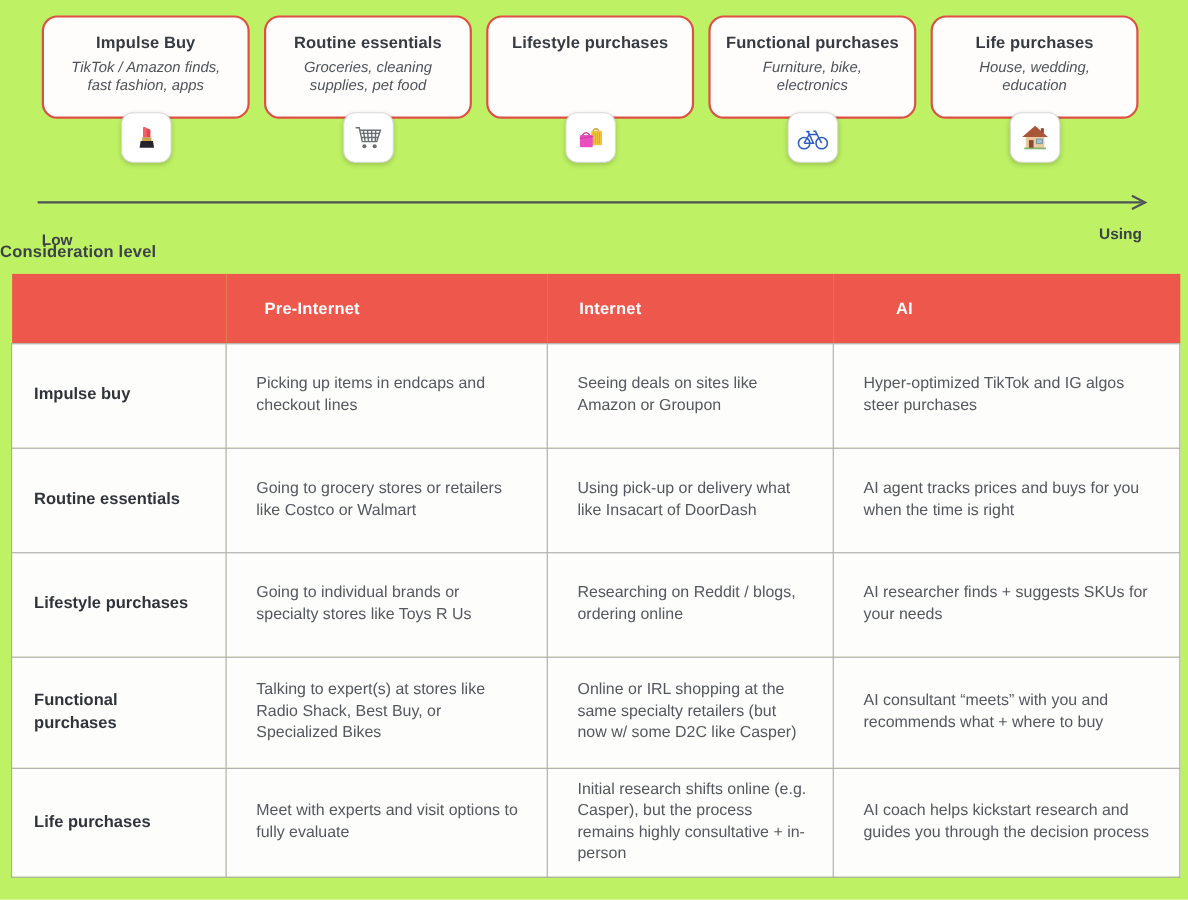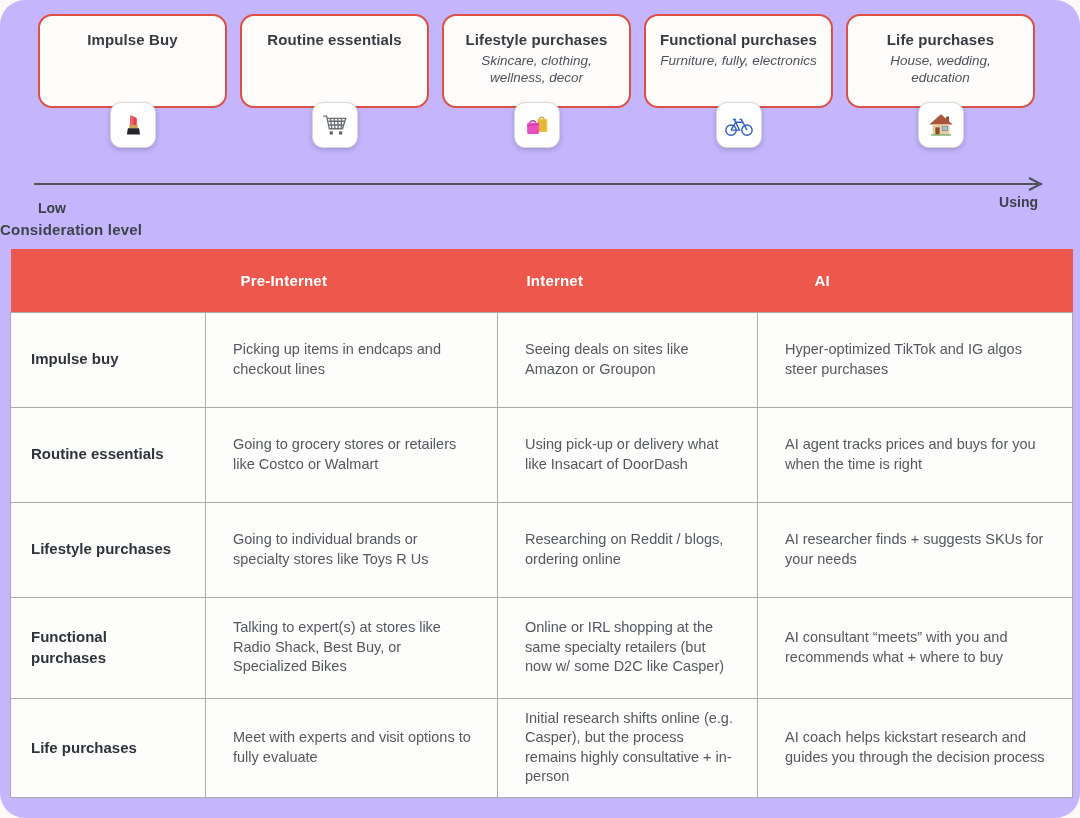--- a/index.html
+++ b/index.html
@@ -1,24 +1,23 @@
 <!DOCTYPE html>
 <html style="--accent: #ee584c; --card-border: #de5044;"><head>
 <meta charset="utf-8">
 <style>
   * { box-sizing: border-box; margin: 0; padding: 0; }
   html, body { background: #faf9f7; }
   body { font-family: "Liberation Sans", sans-serif; }
   .canvas {
     position: relative;
     width: 1080px; height: 818px;
-    background: #c4b5fd;
+    background: #bef264;
     overflow: hidden;
     margin: 0 auto;
-    border-radius: 25px;
   }
 
   
   .cards-row {
     display: flex;
     justify-content: space-between;
     gap: 13px;
     padding: 14px 45px 0 38px;
   }
   .card-wrap {
@@ -55,21 +54,21 @@
     box-shadow: 0 2px 5px rgba(0,0,0,.18);
     display: flex; align-items: center; justify-content: center;
     z-index: 2;
   }
   .icon-badge svg { display: block; }
 
   
   .axis { position: relative; height: 96px; }
   .axis-arrow { position: absolute; left: 34px; top: 28px; }
   .axis-ends {
-    position: absolute; top: 52px; left: 0; right: 0;
+    position: absolute; top: 62px; left: 0; right: 0;
     display: flex; justify-content: space-between;
     padding: 0 42px 0 38px;
   }
   .axis-end-label { font-size: 14px; font-weight: 700; color: #3d4248; }
   .axis-end-label.high { margin-top: -6px; }
   .axis-title {
     position: absolute; top: 73px; left: 0; right: 0;
     text-align: left;
     font-size: 15px; font-weight: 700; color: #3d4248;
     letter-spacing: .2px;
@@ -116,66 +115,67 @@
 </head>
 <body>
 
 <div class="canvas">
 
   <div class="cards-row">
 
     <div class="card-wrap">
       <div class="card">
         <div class="card-title">Impulse Buy</div>
+        <div class="card-sub">TikTok / Amazon finds, fast fashion, apps</div>
       </div>
       <div class="icon-badge">
         <svg width="30" height="30" viewBox="0 0 32 32">
           <path d="M13 7 Q13 5.5 14.5 6 L20 8.5 L20 16 L13 16 Z" fill="#e8414c"></path>
           <path d="M13 7 Q13 5.5 14.5 6 L16.5 7 L16.5 16 L13 16 Z" fill="#f2606a"></path>
           <rect x="12" y="16" width="9" height="3.4" fill="#c9a54b"></rect>
           <path d="M10.5 19.4 L22.5 19.4 L23.5 26 L9.5 26 Z" fill="#26232b"></path>
         </svg>
       </div>
     </div>
 
     <div class="card-wrap">
       <div class="card">
         <div class="card-title">Routine essentials</div>
+        <div class="card-sub">Groceries, cleaning supplies, pet food</div>
       </div>
       <div class="icon-badge">
         <svg width="30" height="30" viewBox="0 0 32 32" fill="none" stroke="#6b6f74" stroke-width="1.4">
           <path d="M3.5 6.5 H7 L10 20 H24 L27.5 9 H8"></path>
           <path d="M11 9 L12.8 20 M15 9 L16 20 M19 9 L19.3 20 M23 9 L22.5 20 M26.6 12 H9 M25.6 16 H9.6"></path>
           <circle cx="12" cy="24.5" r="2" fill="#6b6f74" stroke="none"></circle>
           <circle cx="22" cy="24.5" r="2" fill="#6b6f74" stroke="none"></circle>
         </svg>
       </div>
     </div>
 
     <div class="card-wrap">
       <div class="card">
         <div class="card-title">Lifestyle purchases</div>
-        <div class="card-sub">Skincare, clothing, wellness, decor</div>
       </div>
       <div class="icon-badge">
         <svg width="30" height="30" viewBox="0 0 32 32">
           <path d="M18 9.5 Q21 5.5 24 9.5" fill="none" stroke="#caa23a" stroke-width="1.3"></path>
           <rect x="16.5" y="9.5" width="10.5" height="14" rx="1.2" fill="#f2c43e"></rect>
           <path d="M18.5 11 v11 M20.5 11 v11 M22.5 11 v11 M24.5 11 v11" stroke="#d9a92f" stroke-width="1"></path>
           <path d="M8 13.5 Q11.5 9 15 13.5" fill="none" stroke="#b52f92" stroke-width="1.4"></path>
           <rect x="5.5" y="13.5" width="12.5" height="12" rx="1.2" fill="#ea4fc0"></rect>
           <path d="M5.5 17 L18 15" stroke="#c936a3" stroke-width="1"></path>
         </svg>
       </div>
     </div>
 
     <div class="card-wrap">
       <div class="card">
         <div class="card-title">Functional purchases</div>
-        <div class="card-sub">Furniture, fully, electronics</div>
+        <div class="card-sub">Furniture, bike, electronics</div>
       </div>
       <div class="icon-badge">
         <svg width="32" height="30" viewBox="0 0 34 32" fill="none" stroke="#2f5fc2" stroke-width="1.5">
           <circle cx="8.5" cy="21.5" r="5.5"></circle>
           <circle cx="25.5" cy="21.5" r="5.5"></circle>
           <path d="M8.5 21.5 L13.5 13 H21 L25.5 21.5"></path>
           <path d="M13.5 13 L17.5 21.5 H8.5"></path>
           <path d="M21 13 L19.5 10 H17.5 M13.5 13 L12 10.2 M10.5 10.2 H13.8"></path>
         </svg>
       </div>

